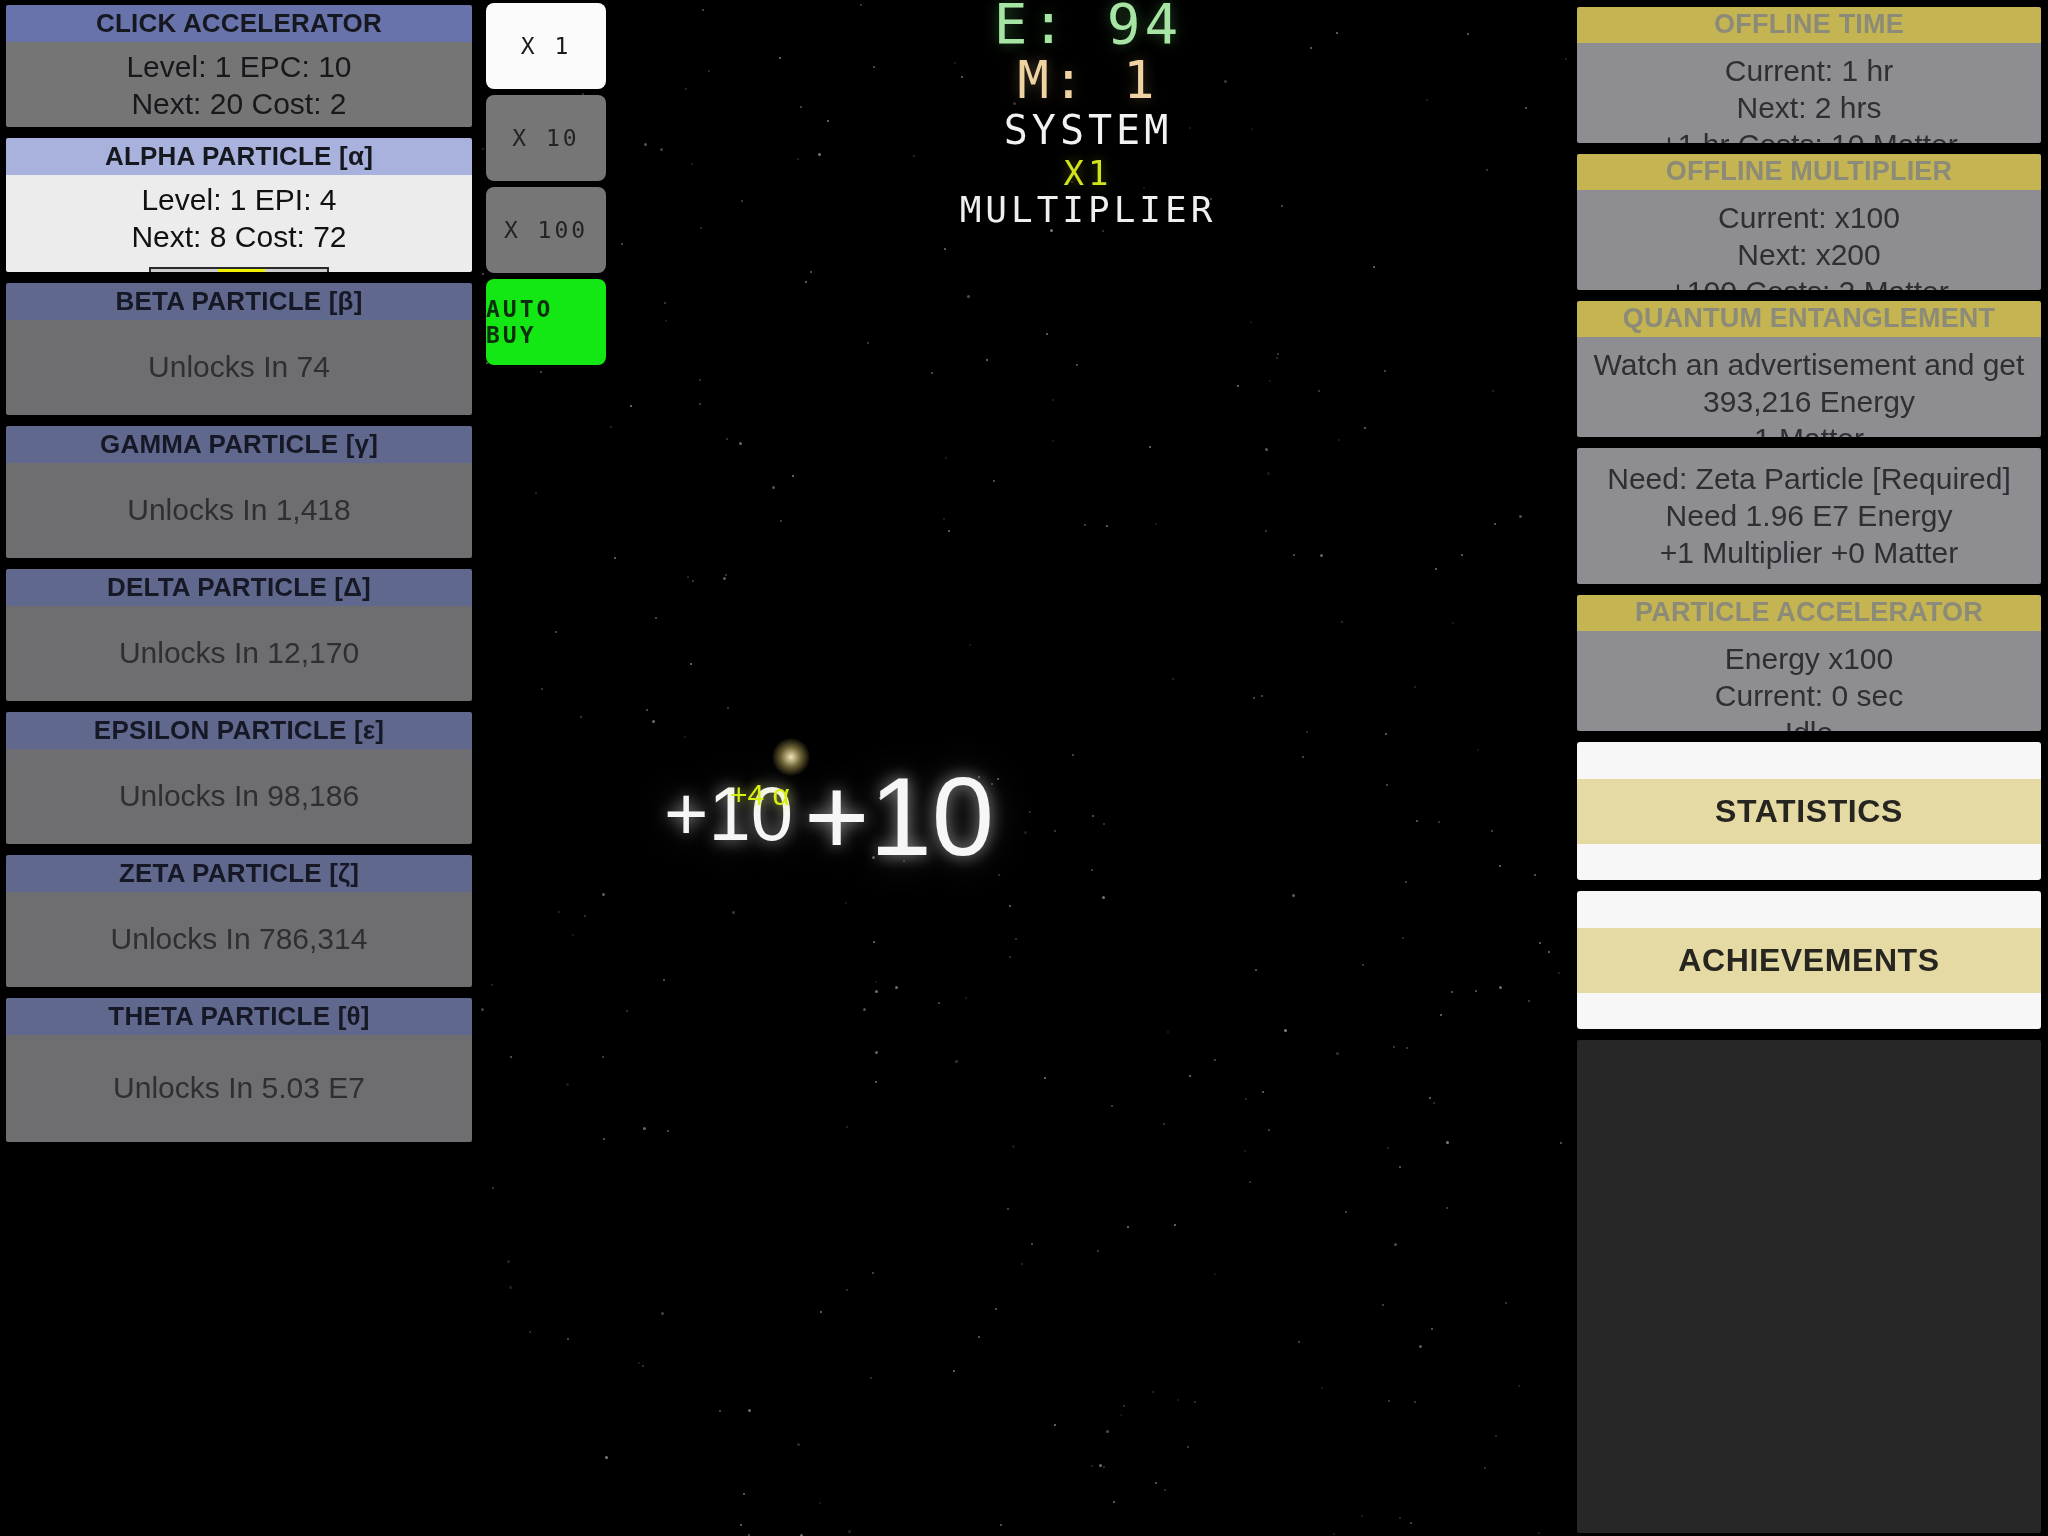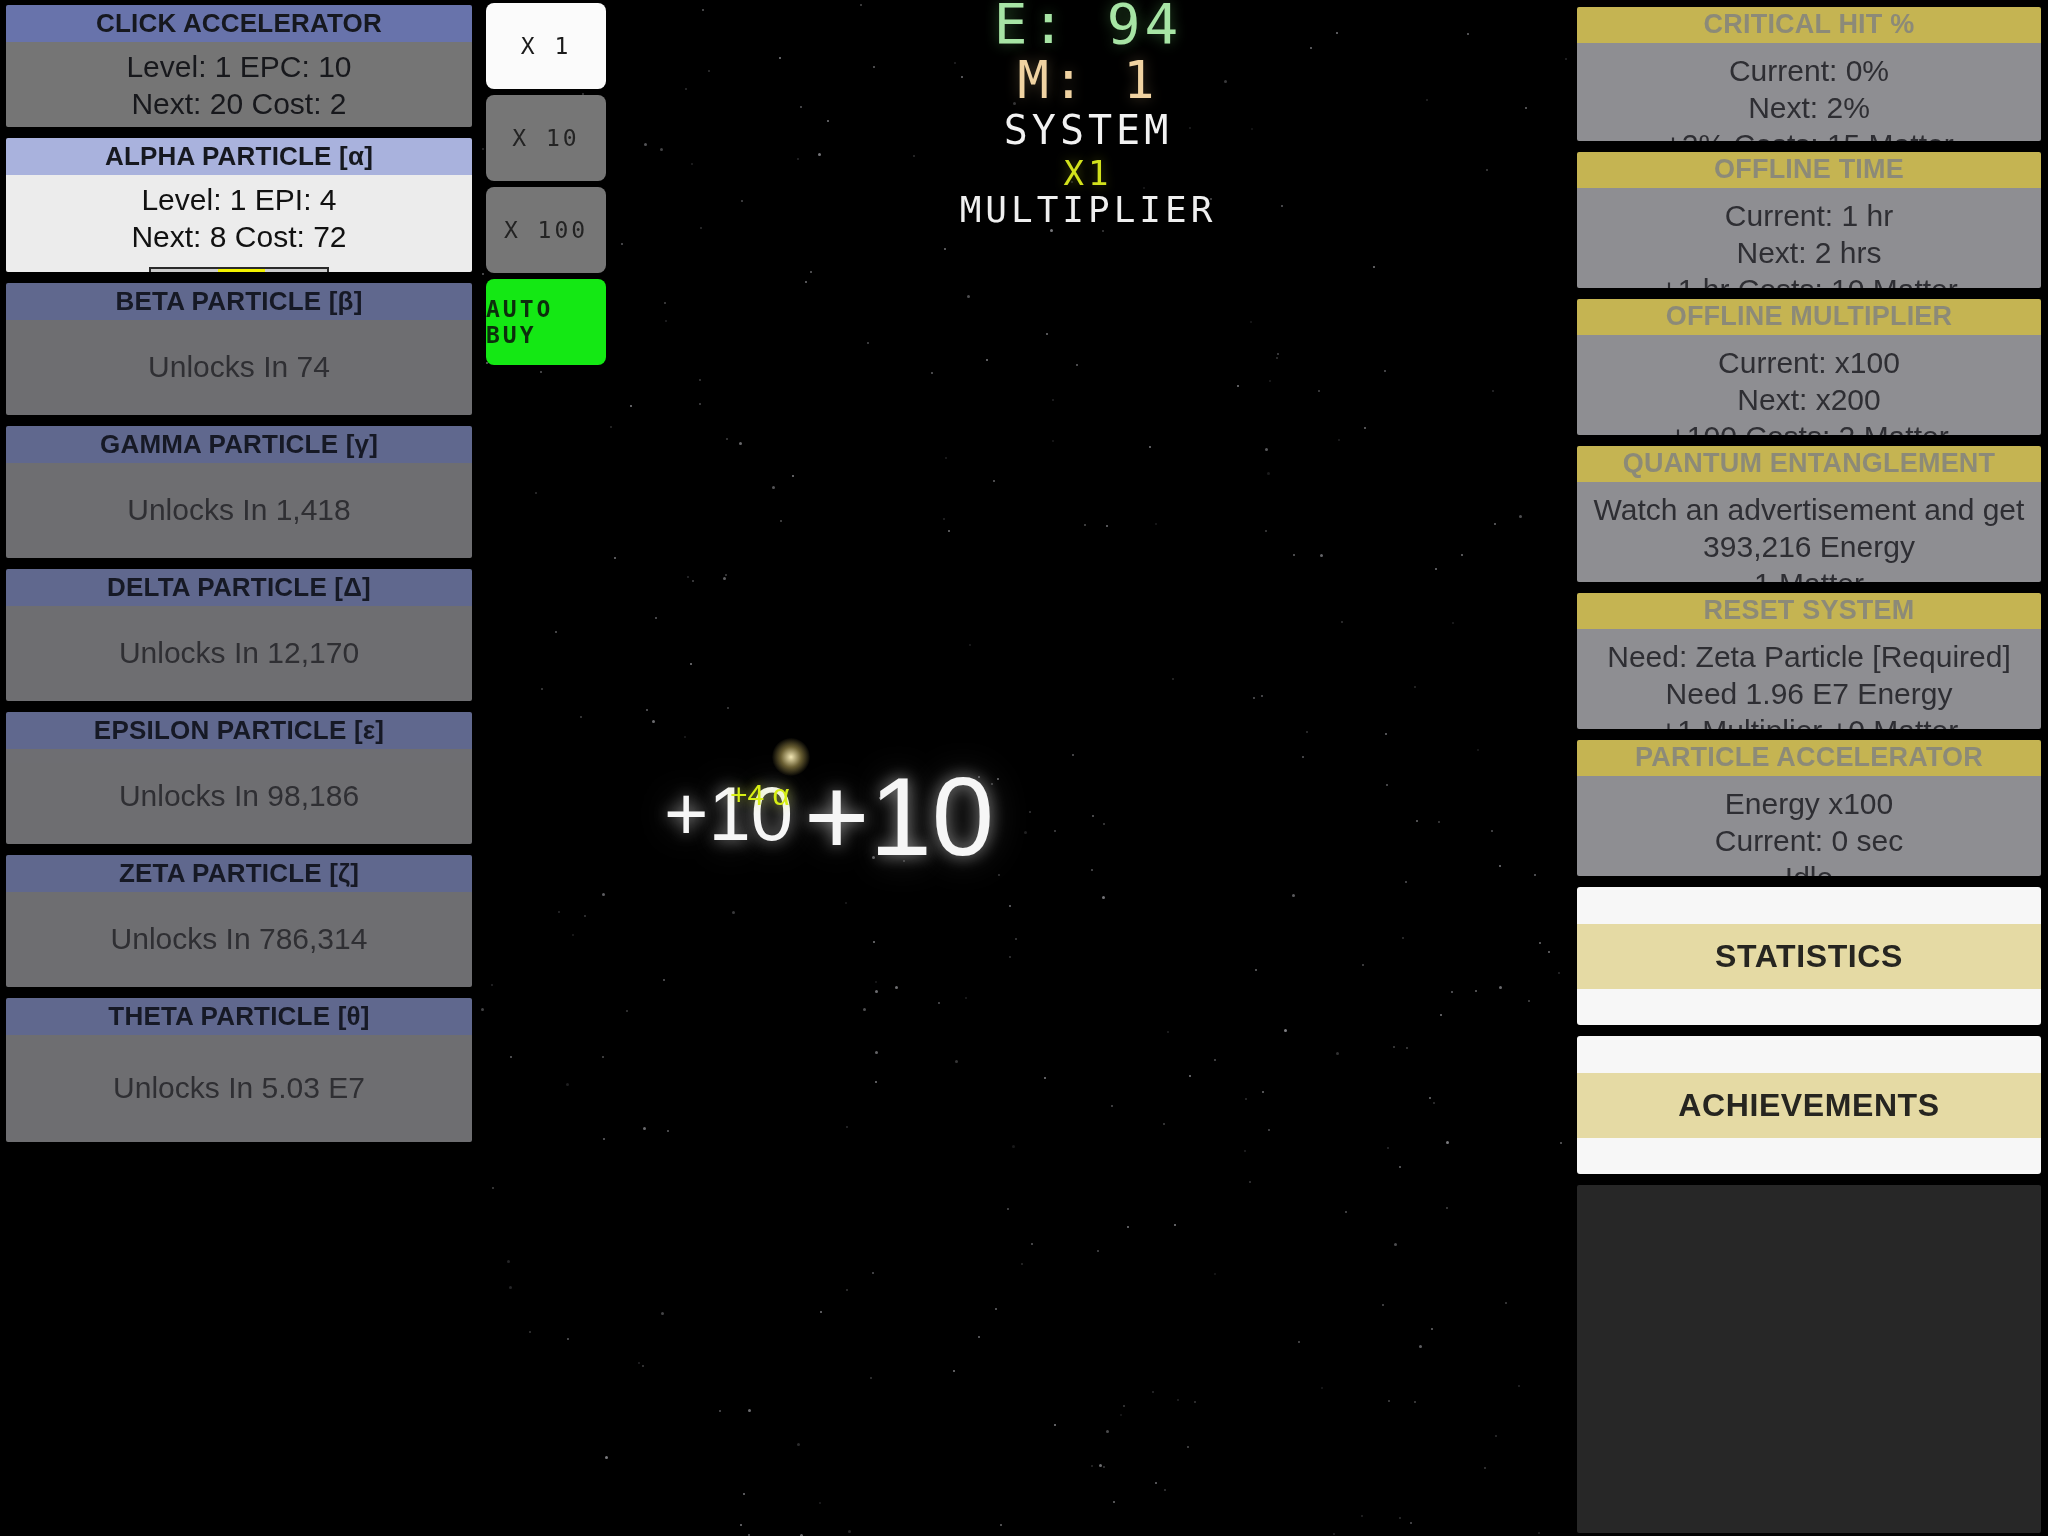--- a/index.html
+++ b/index.html
@@ -794,28 +794,20 @@
       <div id="hud-multlabel">MULTIPLIER</div>
     </div>
 
     <div id="orb"></div>
     <div class="pop" id="pop-a">+10</div>
     <div class="pop" id="pop-alpha">+4 α</div>
     <div class="pop" id="pop-b">+10</div>
   </div>
 
   <div id="right-sidebar">
-      <div class="rp" style="height: 140px;">
-        <div class="rp-head">CRITICAL HIT %</div>
-        <div class="rp-body">
-          <div class="line">Current: 0%</div>
-          <div class="line">Next: 2%</div>
-          <div class="line">+2% Costs: 15 Matter</div>
-        </div>
-      </div>
       <div class="rp" style="height: 142px;">
         <div class="rp-head">OFFLINE TIME</div>
         <div class="rp-body">
           <div class="line">Current: 1  hr</div>
           <div class="line">Next: 2 hrs</div>
           <div class="line">+1 hr Costs: 10 Matter</div>
         </div>
       </div>
       <div class="rp" style="height: 142px;">
         <div class="rp-head">OFFLINE MULTIPLIER</div>
@@ -827,21 +819,20 @@
       </div>
       <div class="rp" style="height: 142px;">
         <div class="rp-head">QUANTUM ENTANGLEMENT</div>
         <div class="rp-body">
           <div class="line">Watch an advertisement and get</div>
           <div class="line">393,216 Energy</div>
           <div class="line">1 Matter</div>
         </div>
       </div>
       <div class="rp" style="height: 142px;">
-        <div class="rp-head">RESET SYSTEM</div>
         <div class="rp-body">
           <div class="line">Need: Zeta Particle [Required]</div>
           <div class="line">Need 1.96 E7 Energy</div>
           <div class="line">+1 Multiplier +0 Matter</div>
         </div>
       </div>
       <div class="rp" style="height: 142px;">
         <div class="rp-head">PARTICLE ACCELERATOR</div>
         <div class="rp-body">
           <div class="line">Energy x100</div>

